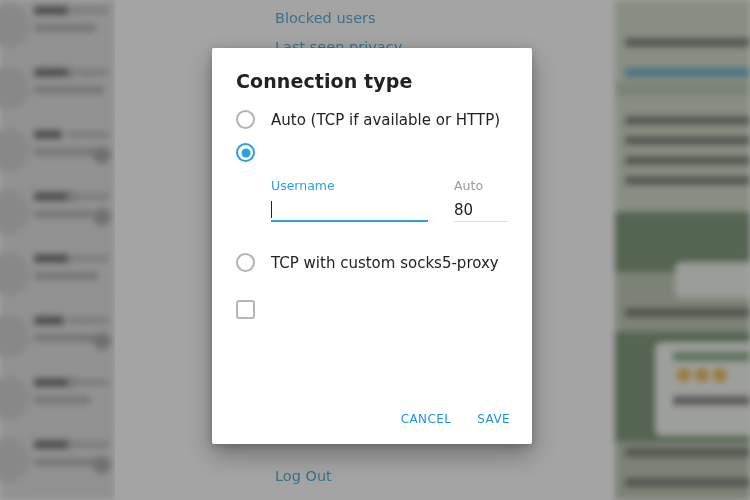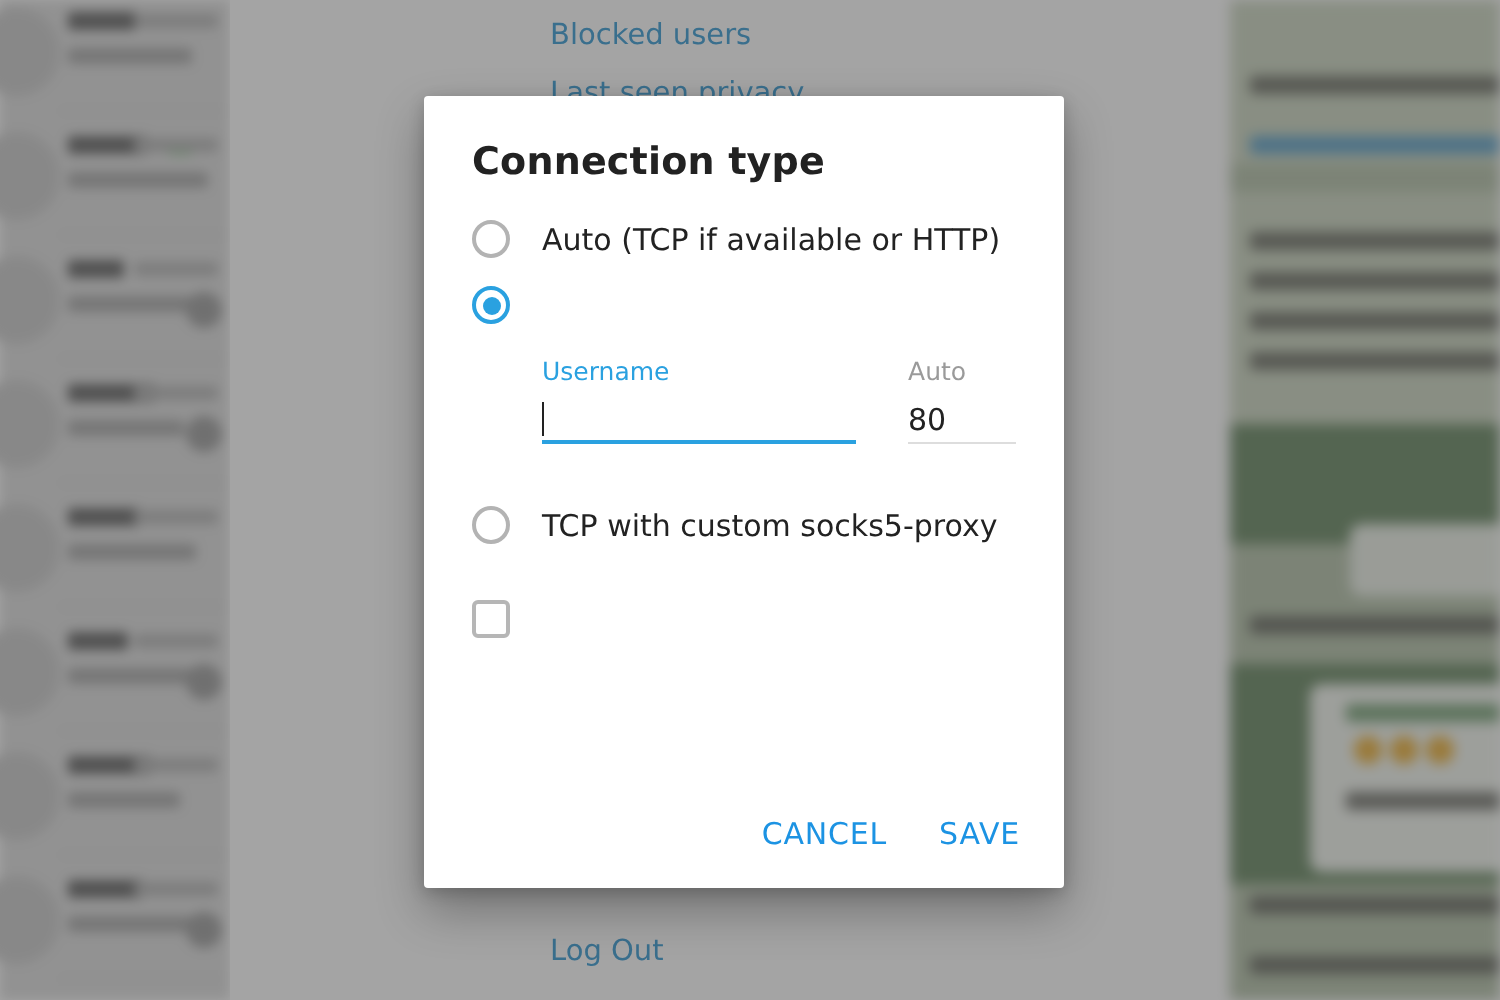--- a/index.html
+++ b/index.html
@@ -94,21 +94,21 @@
   .creds .fvalue{color:#9a9a9a;font-size:15px;border-bottom:1px solid #e2e2e2;}
 
   .checkbox{
     width:19px;height:19px;border-radius:3px;border:2px solid #b6b6b6;
     box-sizing:border-box;flex:0 0 auto;background:#fff;
   }
 
   .btn-row{position:absolute;right:22px;bottom:18px;display:flex;gap:26px;}
   .txt-btn{
     background:none;border:0;padding:0;cursor:pointer;
-    font-family:inherit;font-size:15px;font-weight:500;
+    font-family:inherit;font-size:12px;font-weight:500;
     color:#1c93e3;letter-spacing:.4px;margin-top:28px;
   }
 </style>
 </head>
 <body>
 
 <div id="app-bg">
 
   <div class="bg-chatlist">
     <div class="bg-chat-row" style="top:-6px">

